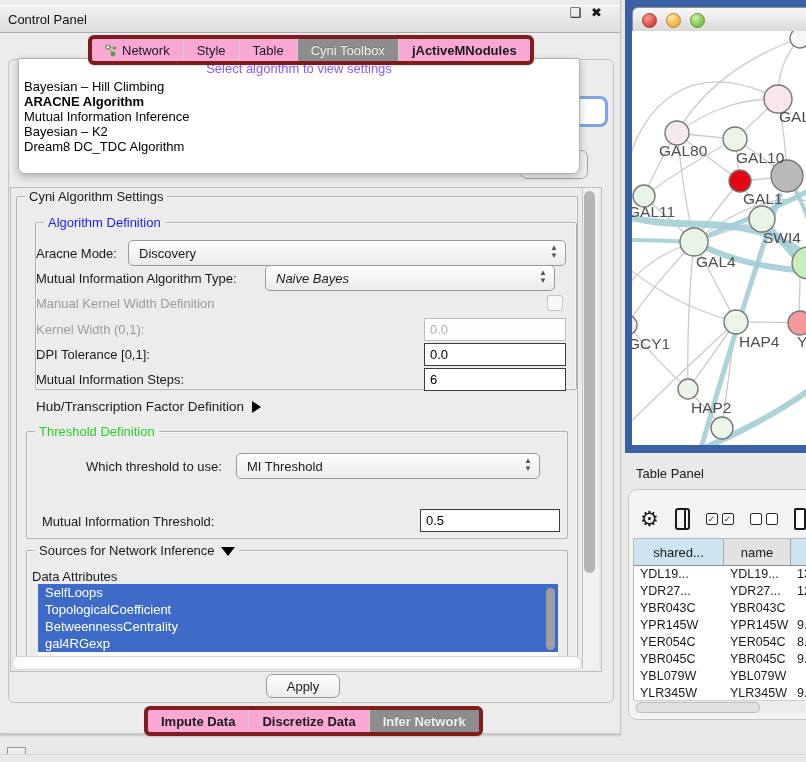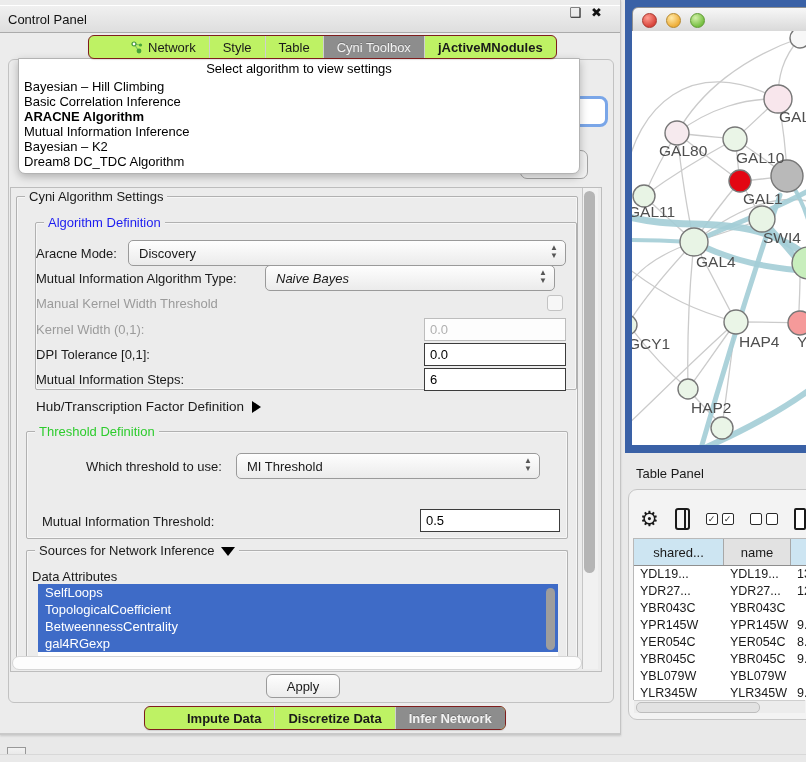--- a/index.html
+++ b/index.html
@@ -8,35 +8,35 @@
   .abs{position:absolute;}
   
   #control-panel{left:0;top:0;width:620px;height:733px;background:#ececec;
     border-right:1px solid #c4c4c4;border-bottom:2px solid #c9c9c9;box-shadow:0 1px 2px rgba(0,0,0,.15);}
   #cp-titlebar{left:0;top:5px;width:620px;height:26px;background:linear-gradient(#f0f0f0,#dedede);
     border-top:1px solid #fff;border-bottom:1px solid #ababab;display:flex;align-items:center;}
   #cp-title{margin-left:8px;font-size:13px;color:#111;}
   #cp-win-btns{position:absolute;right:18px;top:5px;display:flex;gap:10px;align-items:center;font-size:13px;}
   .winbtn{cursor:default;color:#111;font-weight:bold;}
   
-  .tabbar{display:flex;border:1px solid #7f1d1d;border-radius:6px;background:#bef264;overflow:hidden;
-    box-shadow:0 1px 1px rgba(0,0,0,.12);height:22px;font-size:13px;padding-left:29px;}
+  .tabbar{display:flex;border:4px solid #7f1d1d;border-radius:6px;background:#f9a8d4;overflow:hidden;
+    box-shadow:0 1px 1px rgba(0,0,0,.12);height:22px;font-size:13px;}
   .tabbar .tab{display:flex;align-items:center;padding:0 13px;border-right:1px solid #cfcfcf;white-space:nowrap;}
   .tabbar .tab:last-child{border-right:none;}
   .tabbar .tab.sel{background:#8d8d8d;color:#f2f2f2;text-shadow:0 -1px 0 rgba(0,0,0,.2);}
   .tabbar .tab.bold{font-weight:bold;}
   #cp-tabs{left:88px;top:35px;z-index:12;}
   #cp-body{left:8px;top:59px;width:604px;height:642px;border:1px solid #c2c2c2;border-radius:6px;background:#ececec;}
   
   #frag-blue{left:540px;top:96px;width:62px;height:25px;border:3px solid #7aa6e8;border-radius:8px;background:#fff;z-index:5;}
   #frag-btn{left:520px;top:150px;width:66px;height:27px;border:1px solid #a3a3a3;border-radius:7px;background:#f2f2f2;z-index:5;}
   
   #dropdown{left:18px;top:58px;width:560px;height:114px;background:#fff;border:1px solid #b3b3b3;
     border-radius:0 0 7px 7px;box-shadow:0 3px 8px rgba(0,0,0,.25);z-index:10;}
-  #dd-placeholder{height:20px;line-height:20px;text-align:center;color:#000000;font-size:13px;}
+  #dd-placeholder{height:20px;line-height:20px;text-align:center;color:#8b5cf6;font-size:13px;}
   .dd-item{height:15px;line-height:15px;padding-left:5px;font-size:13px;color:#000;white-space:nowrap;}
   .dd-item.bold{font-weight:bold;}
   
   #scrollpane{left:10px;top:187px;width:590px;height:483px;border:1px solid #bdbdbd;background:#ececec;overflow:hidden;}
   .group{position:absolute;border:1px solid #b1b1b1;border-radius:2px;box-shadow:inset 0 0 0 1px #f6f6f6;}
   .gtitle{position:absolute;top:-8px;left:8px;background:#ececec;padding:0 4px;font-size:13px;white-space:nowrap;}
   .blue{color:#1c1cf0;} .green{color:#2ecc2e;}
   .lbl{position:absolute;font-size:13px;font-weight:normal;white-space:nowrap;}
   .lbl.dis{color:#9b9b9b;}
   .combo{position:absolute;height:24px;border:1px solid #9a9a9a;border-radius:5px;
@@ -128,21 +128,20 @@
         <div class="tab bold">jActiveMNodules</div>
       </div>
 
     <div id="frag-blue" class="abs"></div>
     <div id="frag-btn" class="abs"></div>
 
     <div id="dropdown" class="abs">
       <div id="dd-placeholder">Select algorithm to view settings</div>
       <div id="dd-items">
           <div class="dd-item">Bayesian – Hill Climbing</div>
-          <div class="dd-item">Basic Correlation Inference</div>
           <div class="dd-item bold">ARACNE Algorithm</div>
           <div class="dd-item">Mutual Information Inference</div>
           <div class="dd-item">Bayesian – K2</div>
           <div class="dd-item">Dream8 DC_TDC Algorithm</div>
         </div>
     </div>
 
     <div id="scrollpane" class="abs"></div>
 
     <div class="abs group" style="left:16px;top:196px;width:560px;height:468px;">
@@ -161,21 +160,21 @@
         </span>
     </div>
     <span class="lbl" style="left:36px;top:271px;">Mutual Information Algorithm Type:</span>
     <div class="combo" style="left:265px;top:265px;width:288px;font-style:italic;">
       <span class="ctext">Naive Bayes</span>
       <span class="arrows">
           <span>▲</span>
           <span>▼</span>
         </span>
     </div>
-    <span class="lbl dis" style="left:36px;top:296px;">Manual Kernel Width Threshold</span>
+    <span class="lbl dis" style="left:36px;top:296px;">Manual Kernel Width Definition</span>
     <div id="kernel-checkbox" class="abs"></div>
     <span class="lbl dis" style="left:36px;top:322px;">Kernel Width (0,1):</span>
     <input class="tinput dis" style="left: 424px; top: 318px; width: 130px;" disabled="" value="0.0">
     <span class="lbl" style="left:36px;top:347px;">DPI Tolerance [0,1]:</span>
     <input class="tinput" style="left: 424px; top: 343px; width: 130px;" value="0.0">
     <span class="lbl" style="left:36px;top:372px;">Mutual Information Steps:</span>
     <input class="tinput" style="left: 424px; top: 368px; width: 130px;" value="6">
 
     <span class="abs" style="left:36px;top:399px;font-size:13.5px;">
       <span>Hub/Transcription Factor Definition</span><span class="tri-right"></span>

